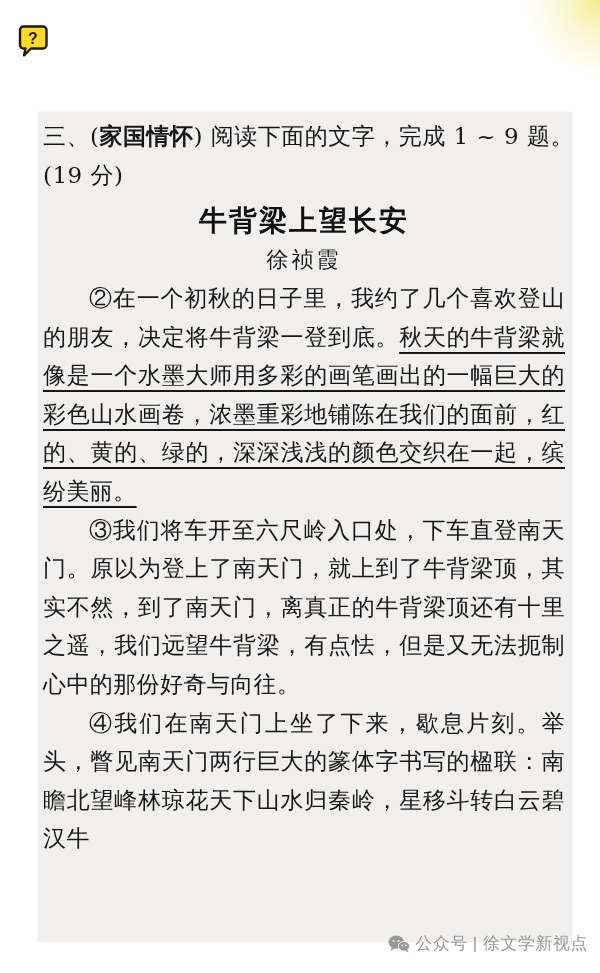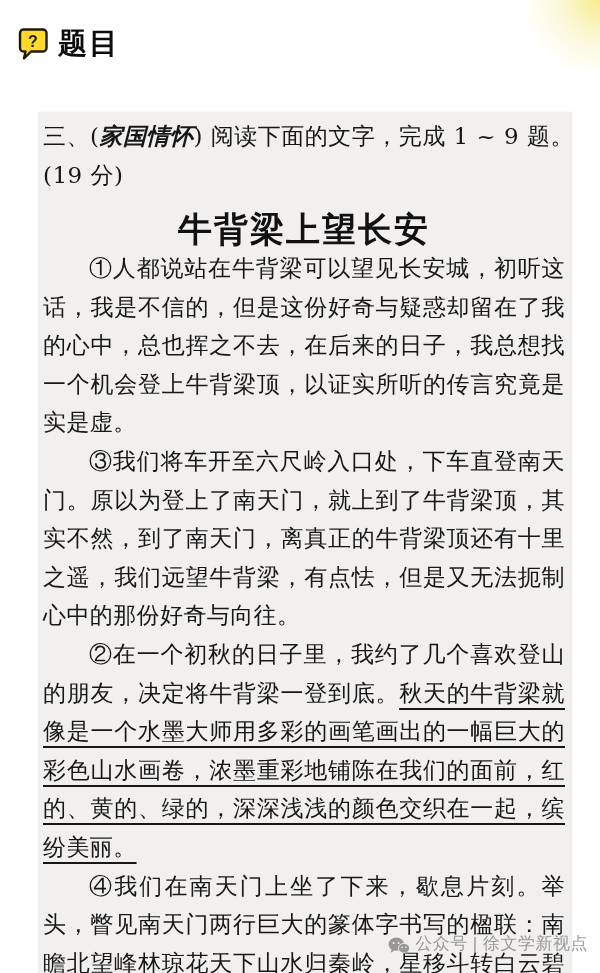--- a/index.html
+++ b/index.html
@@ -56,28 +56,28 @@
     box-shadow: 0 0 0 1px rgba(0,0,0,0.02);
     padding: 5px 7px 0 5px;
   }
   .intro-line {
     font-size: 23px;
     line-height: 39px;
     white-space: nowrap;
     letter-spacing: 0.5px;
     color: #161616;
   }
-  .intro-bold { font-weight: bold; font-family: "Liberation Sans", "DejaVu Sans", sans-serif; font-style: italic; }
+  .intro-bold { font-weight: bold; font-family: "Liberation Sans", "DejaVu Sans", sans-serif; }
   .doc-title {
     text-align: center;
     font-family: "Liberation Sans", "DejaVu Sans", sans-serif;
     font-weight: bold;
-    font-size: 34px;
+    font-size: 28px;
     line-height: 40px;
-    margin-top: 14px;
+    margin-top: 6px;
     letter-spacing: 2px;
     color: #111111;
   }
   .doc-author {
     text-align: center;
     font-size: 22px;
     line-height: 38px;
     letter-spacing: 3px;
     color: #1c1c1c;
   }
@@ -92,21 +92,21 @@
   .ul {
     text-decoration: underline;
     text-decoration-thickness: 1.5px;
     text-underline-offset: 7px;
   }
   .watermark {
     position: absolute;
     top: 932px;
     right: 12px;
     display: flex;
-    align-items: flex-end;
+    align-items: center;
     gap: 5px;
     color: #8c8c8c;
     opacity: 0.88;
     font-family: "Liberation Sans", "DejaVu Sans", sans-serif;
     font-size: 17px;
     letter-spacing: 0.5px;
     z-index: 5;
   }
   .wicon { width: 22px; height: 18px; display: block; }
 </style>
@@ -115,36 +115,35 @@
 
 <div class="page">
 
   <div class="corner-glow"></div>
 
   <div class="header">
     <svg class="qicon" viewBox="0 0 30 34">
       <path d="M5 2.5 h20 a3.5 3.5 0 0 1 3.5 3.5 v15 a3.5 3.5 0 0 1 -3.5 3.5 h-12 l-7 7 l1.5 -7 h-2 a3.5 3.5 0 0 1 -3.5 -3.5 v-15 a3.5 3.5 0 0 1 3.5 -3.5 z" fill="#ffd92e" stroke="#201a00" stroke-width="2.4" stroke-linejoin="round"></path>
       <text x="15" y="20" text-anchor="middle" font-family="Liberation Sans, DejaVu Sans, sans-serif" font-size="16" font-weight="bold" fill="#201a00">?</text>
     </svg>
-    <span class="header-title">题目</span>
   </div>
 
   <div class="doc">
 
     <div class="scan">
       <p class="intro-line"><span>三、(</span><span class="intro-bold">家国情怀</span><span>) 阅读下面的文字，完成 1 ~ 9 题。</span></p>
       <p class="intro-line"><span>(19 分)</span></p>
 
       <div class="doc-title">牛背梁上望长安</div>
+      <div class="doc-author">徐祯霞</div>
 
-      <p class="para"><span>①人都说站在牛背梁可以望见长安城，初听这话，我是不信的，但是这份好奇与疑惑却留在了我的心中，总也挥之不去，在后来的日子，我总想找一个机会登上牛背梁顶，以证实所听的传言究竟是实是虚。</span></p>
+
+      <p class="para"><span>②在一个初秋的日子里，我约了几个喜欢登山的朋友，决定将牛背梁一登到底。</span><span class="ul">秋天的牛背梁就像是一个水墨大师用多彩的画笔画出的一幅巨大的彩色山水画卷，浓墨重彩地铺陈在我们的面前，红的、黄的、绿的，深深浅浅的颜色交织在一起，缤纷美丽。</span></p>
 
       <p class="para"><span>③我们将车开至六尺岭入口处，下车直登南天门。原以为登上了南天门，就上到了牛背梁顶，其实不然，到了南天门，离真正的牛背梁顶还有十里之遥，我们远望牛背梁，有点怯，但是又无法扼制心中的那份好奇与向往。</span></p>
-
-      <p class="para"><span>②在一个初秋的日子里，我约了几个喜欢登山的朋友，决定将牛背梁一登到底。</span><span class="ul">秋天的牛背梁就像是一个水墨大师用多彩的画笔画出的一幅巨大的彩色山水画卷，浓墨重彩地铺陈在我们的面前，红的、黄的、绿的，深深浅浅的颜色交织在一起，缤纷美丽。</span></p>
 
       <p class="para"><span>④我们在南天门上坐了下来，歇息片刻。举头，瞥见南天门两行巨大的篆体字书写的楹联：南瞻北望峰林琼花天下山水归秦岭，星移斗转白云碧汉牛</span></p>
     </div>
   </div>
 
   <div class="watermark">
     <svg class="wicon" viewBox="0 0 24 20">
       <ellipse cx="9" cy="8" rx="8.6" ry="7.4" fill="#8c8c8c"></ellipse>
       <path d="M4 13.5 l-1.5 4 l4.5 -2.5 z" fill="#8c8c8c"></path>
       <circle cx="6" cy="6.6" r="1.15" fill="#f1f0ee"></circle>

